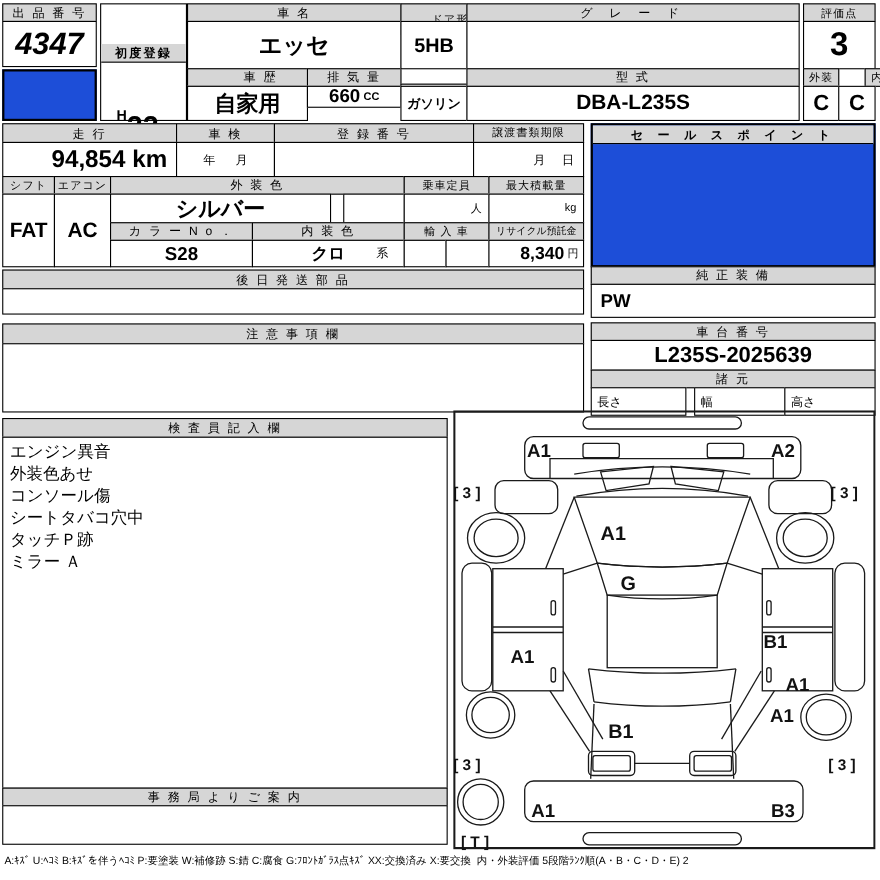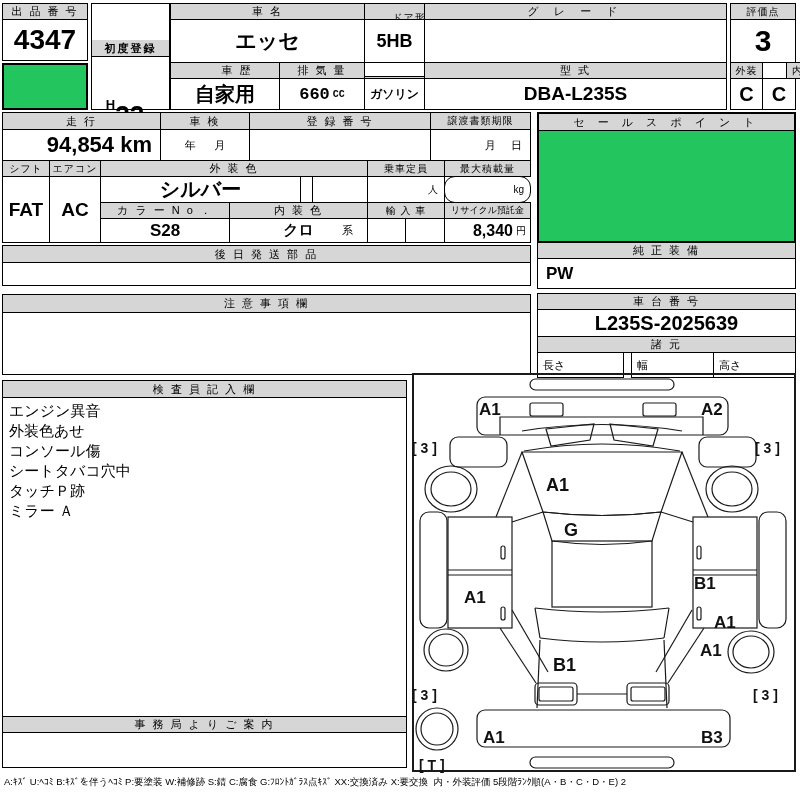--- a/index.html
+++ b/index.html
@@ -6,48 +6,48 @@
     font-family:"Liberation Sans","DejaVu Sans",sans-serif;color:#000;}
   .abs{position:absolute;box-sizing:border-box;}
   .h{background:#d6d6d6;border:1px solid #000;display:flex;align-items:center;justify-content:center;
      font-size:11px;letter-spacing:2px;white-space:pre;}
   .h.sm{font-size:10px;letter-spacing:1px;}
   .h.xs{font-size:9px;letter-spacing:0;}
   .v{border:1px solid #000;display:flex;align-items:center;justify-content:center;
      font-weight:bold;background:#fff;white-space:pre;}
   .v.left{justify-content:flex-start;}
   .v.right{justify-content:flex-end;}
-  .box{border:2px solid #000;background:#22c55e;}
+  .box{border:2px solid #000;background:#1d4ed8;font-weight:bold;}
   .unit{font-weight:bold;font-size:10px;margin-left:3px;}
   .note-line{font-weight:normal;font-size:15px;line-height:20px;white-space:pre;}
   svg text{font-family:"Liberation Sans","DejaVu Sans",sans-serif;font-weight:bold;fill:#111;}
 </style>
 </head>
 <body>
 
 <div class="abs h" style="left:2px;top:3px;width:86px;height:17px;">出 品 番 号</div>
-<div class="abs v" style="left:2px;top:19px;width:86px;height:42px;font-size:28px;">4347</div>
+<div class="abs v" style="left:2px;top:19px;width:86px;height:42px;font-size:28px;font-style:italic;">4347</div>
 <div class="abs box" style="left:2px;top:63px;width:86px;height:47px;"></div>
 
 <div class="abs v" style="left:91px;top:3px;width:79px;height:107px;padding:0;display:block;">
   <div class="h" style="height:16px;border:none;border-bottom:1px solid #000;">初度登録</div>
   <div style="height:44px;display:flex;align-items:center;justify-content:center;">
     <span style="font-size:13px;align-self:flex-start;margin-top:4px;">H</span><span style="font-size:26px;">22</span><span style="font-size:11px;align-self:flex-end;margin-bottom:2px;">年</span>
   </div>
   <div style="height:45px;display:flex;align-items:center;justify-content:center;">
     <span style="font-size:24px;">3</span><span style="font-size:11px;align-self:flex-end;margin-bottom:8px;margin-left:4px;">月</span>
   </div>
 </div>
 
 <div class="abs h" style="left:170px;top:3px;width:195px;height:17px;">車 名</div>
 <div class="abs v" style="left:170px;top:19px;width:195px;height:44px;font-size:21px;">エッセ</div>
 <div class="abs h" style="left:170px;top:62px;width:134px;height:17px;">車 歴</div>
 <div class="abs h" style="left:279px;top:62px;width:86px;height:17px;">排 気 量</div>
 <div class="abs v" style="left:170px;top:78px;width:110px;height:32px;font-size:20px;">自家用</div>
-<div class="abs v" style="left:279px;top:78px;width:86px;height:32px;font-family:Liberation Mono, monospace;">
+<div class="abs v" style="left:279px;top:78px;width:86px;height:20px;">
   <span style="font-size:17px;">660</span><span class="unit">CC</span>
 </div>
 
 <div class="abs h sm" style="left:364px;top:3px;width:61px;height:29px;padding-left:40px;">ドア形状</div>
 <div class="abs v" style="left:364px;top:19px;width:61px;height:44px;font-size:18px;">5HB</div>
 <div class="abs h sm" style="left:364px;top:62px;width:61px;height:17px;margin-top:14px;">燃 料</div>
 <div class="abs v" style="left:364px;top:78px;width:61px;height:32px;font-size:12px;">ガソリン</div>
 
 <div class="abs h" style="left:424px;top:3px;width:303px;height:17px;letter-spacing:6px;">グ レ ー ド</div>
 <div class="abs v" style="left:424px;top:19px;width:303px;height:44px;"></div>
@@ -74,21 +74,21 @@
 <div class="abs h sm" style="left:49px;top:160px;width:52px;height:17px;">エアコン</div>
 <div class="abs v" style="left:2px;top:176px;width:48px;height:67px;font-size:19px;">FAT</div>
 <div class="abs v" style="left:49px;top:176px;width:52px;height:67px;font-size:19px;">AC</div>
 
 <div class="abs h" style="left:100px;top:160px;width:268px;height:17px;">外 装 色</div>
 <div class="abs h sm" style="left:367px;top:160px;width:78px;height:17px;">乗車定員</div>
 <div class="abs h sm" style="left:444px;top:160px;width:87px;height:17px;">最大積載量</div>
 <div class="abs v" style="left:100px;top:176px;width:201px;height:27px;font-size:20px;">シルバー</div>
 <div class="abs v" style="left:312px;top:176px;width:56px;height:27px;"></div>
 <div class="abs v right" style="left:367px;top:176px;width:78px;height:27px;font-size:10px;font-weight:normal;padding-right:6px;">人</div>
-<div class="abs v right" style="left:444px;top:176px;width:87px;height:27px;font-size:10px;font-weight:normal;padding-right:6px;border-radius:11px;">kg</div>
+<div class="abs v right" style="left:444px;top:176px;width:87px;height:27px;font-size:10px;font-weight:normal;padding-right:6px;">kg</div>
 
 <div class="abs h" style="left:100px;top:202px;width:130px;height:17px;">カ ラ ー N o ．</div>
 <div class="abs h" style="left:229px;top:202px;width:139px;height:17px;">内 装 色</div>
 <div class="abs h sm" style="left:367px;top:202px;width:78px;height:17px;">輸 入 車</div>
 <div class="abs h xs" style="left:444px;top:202px;width:87px;height:17px;">リサイクル預託金</div>
 <div class="abs v" style="left:100px;top:218px;width:130px;height:25px;font-size:17px;">S28</div>
 <div class="abs v" style="left:229px;top:218px;width:139px;height:25px;">
   <span style="font-size:15px;">クロ</span>
   <span style="font-size:11px;font-weight:normal;position:absolute;right:14px;">系</span>
 </div>

